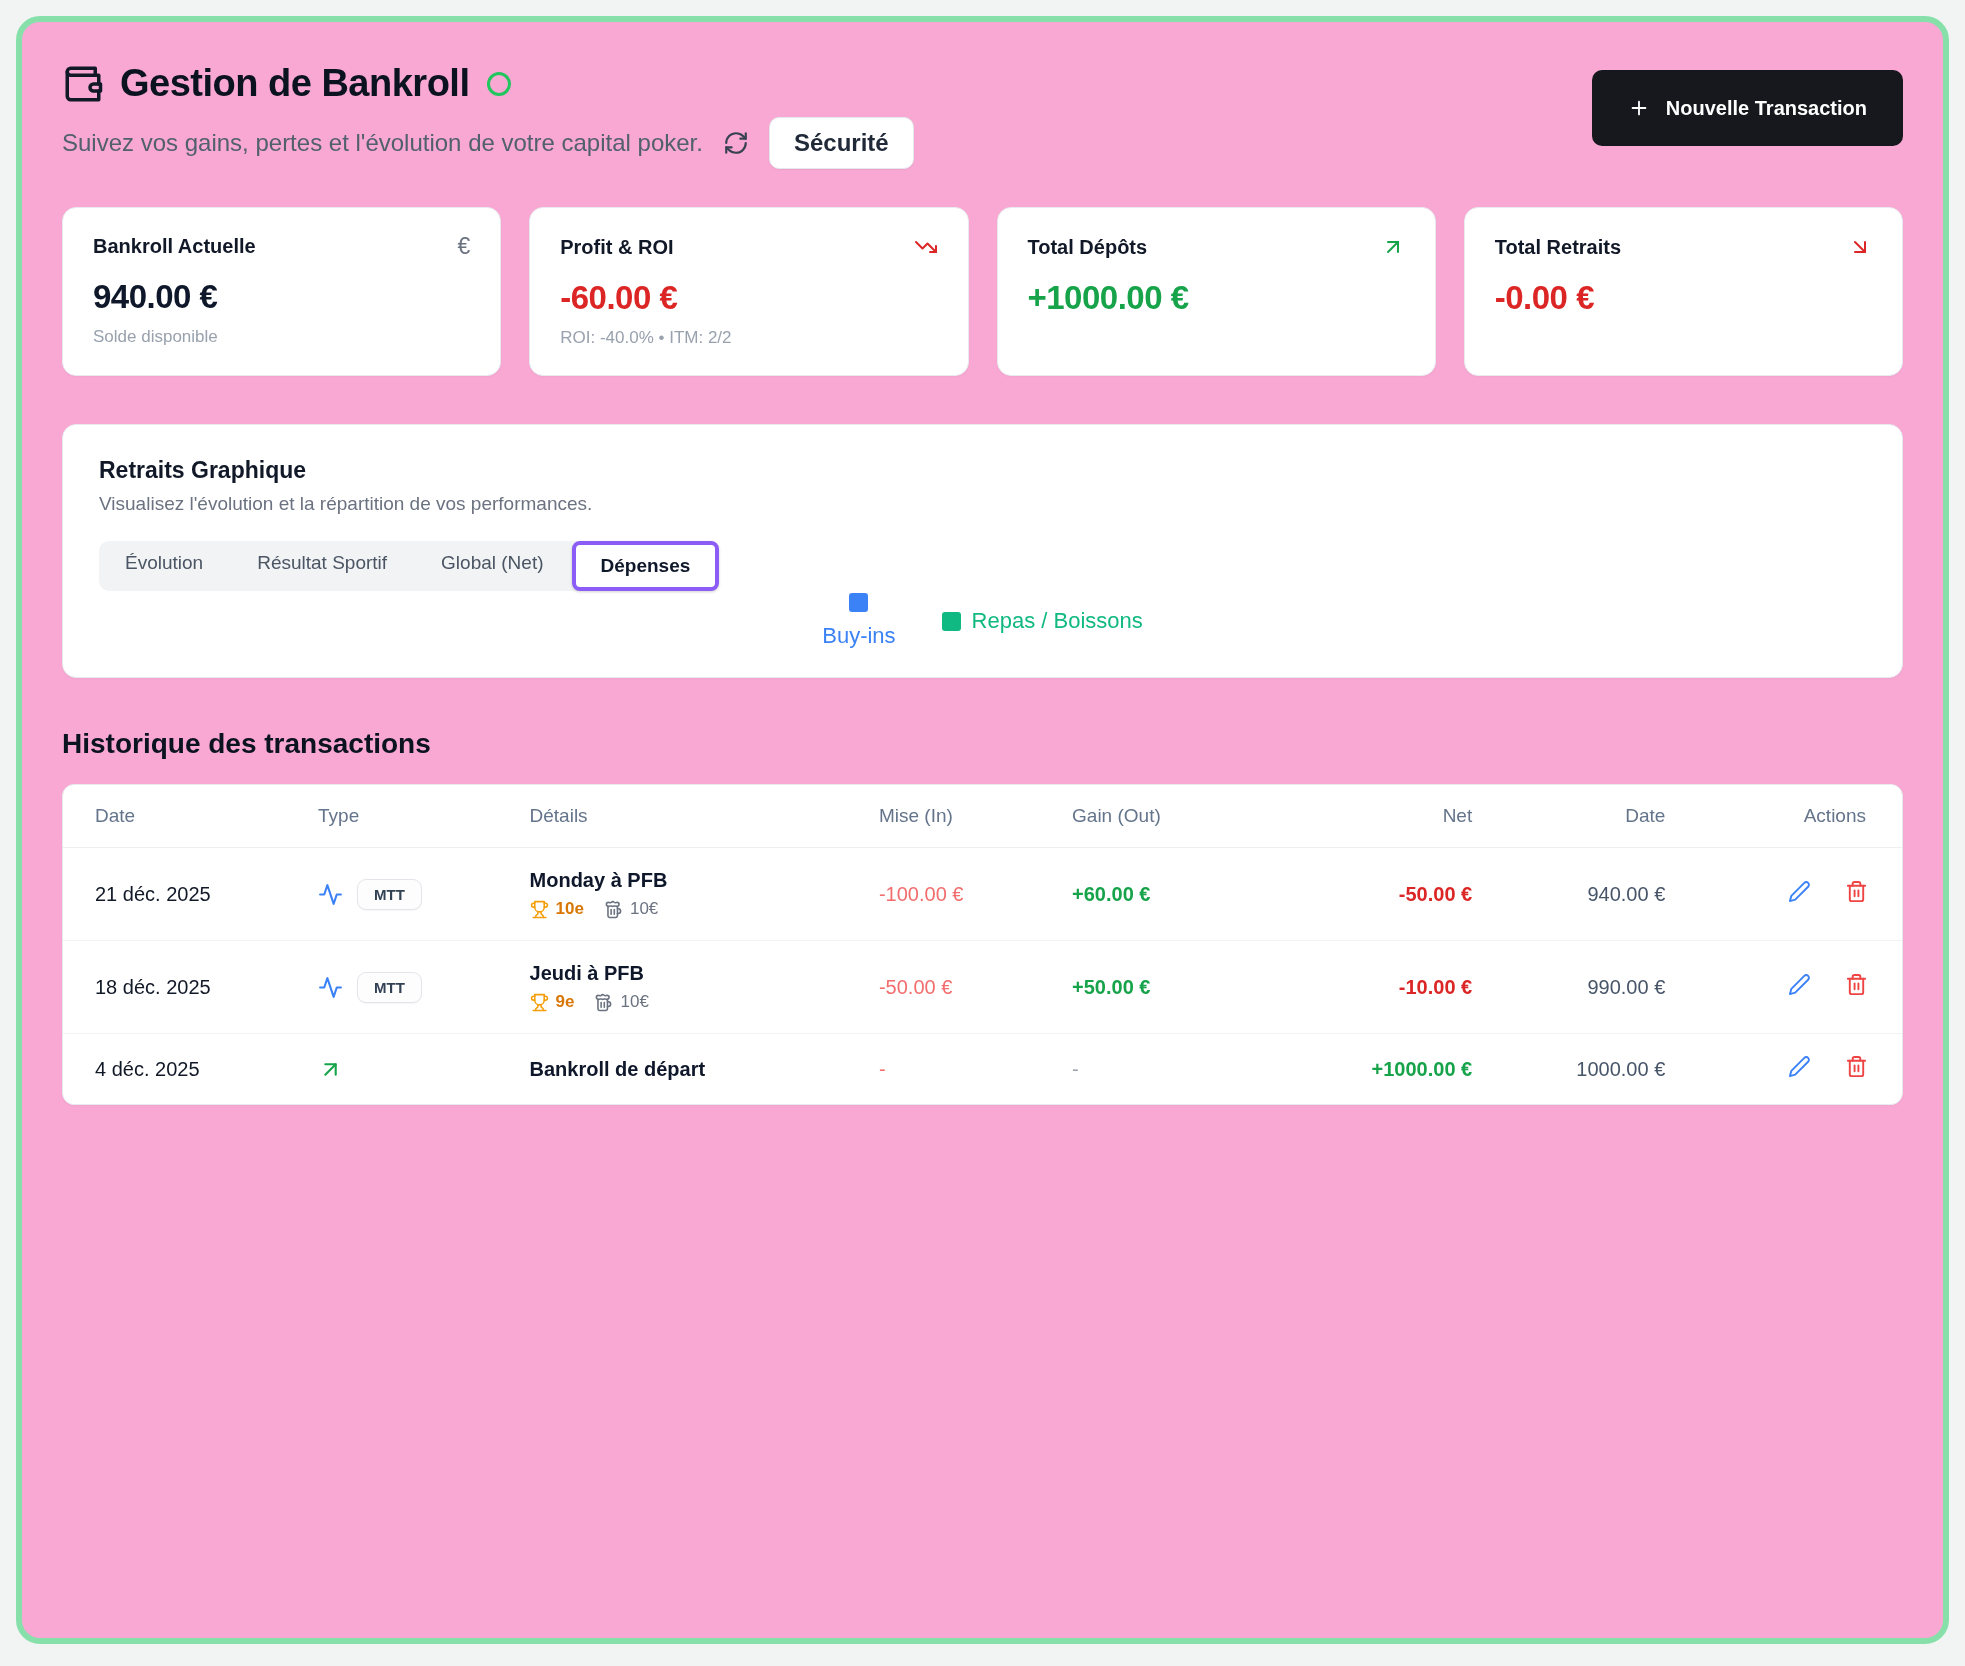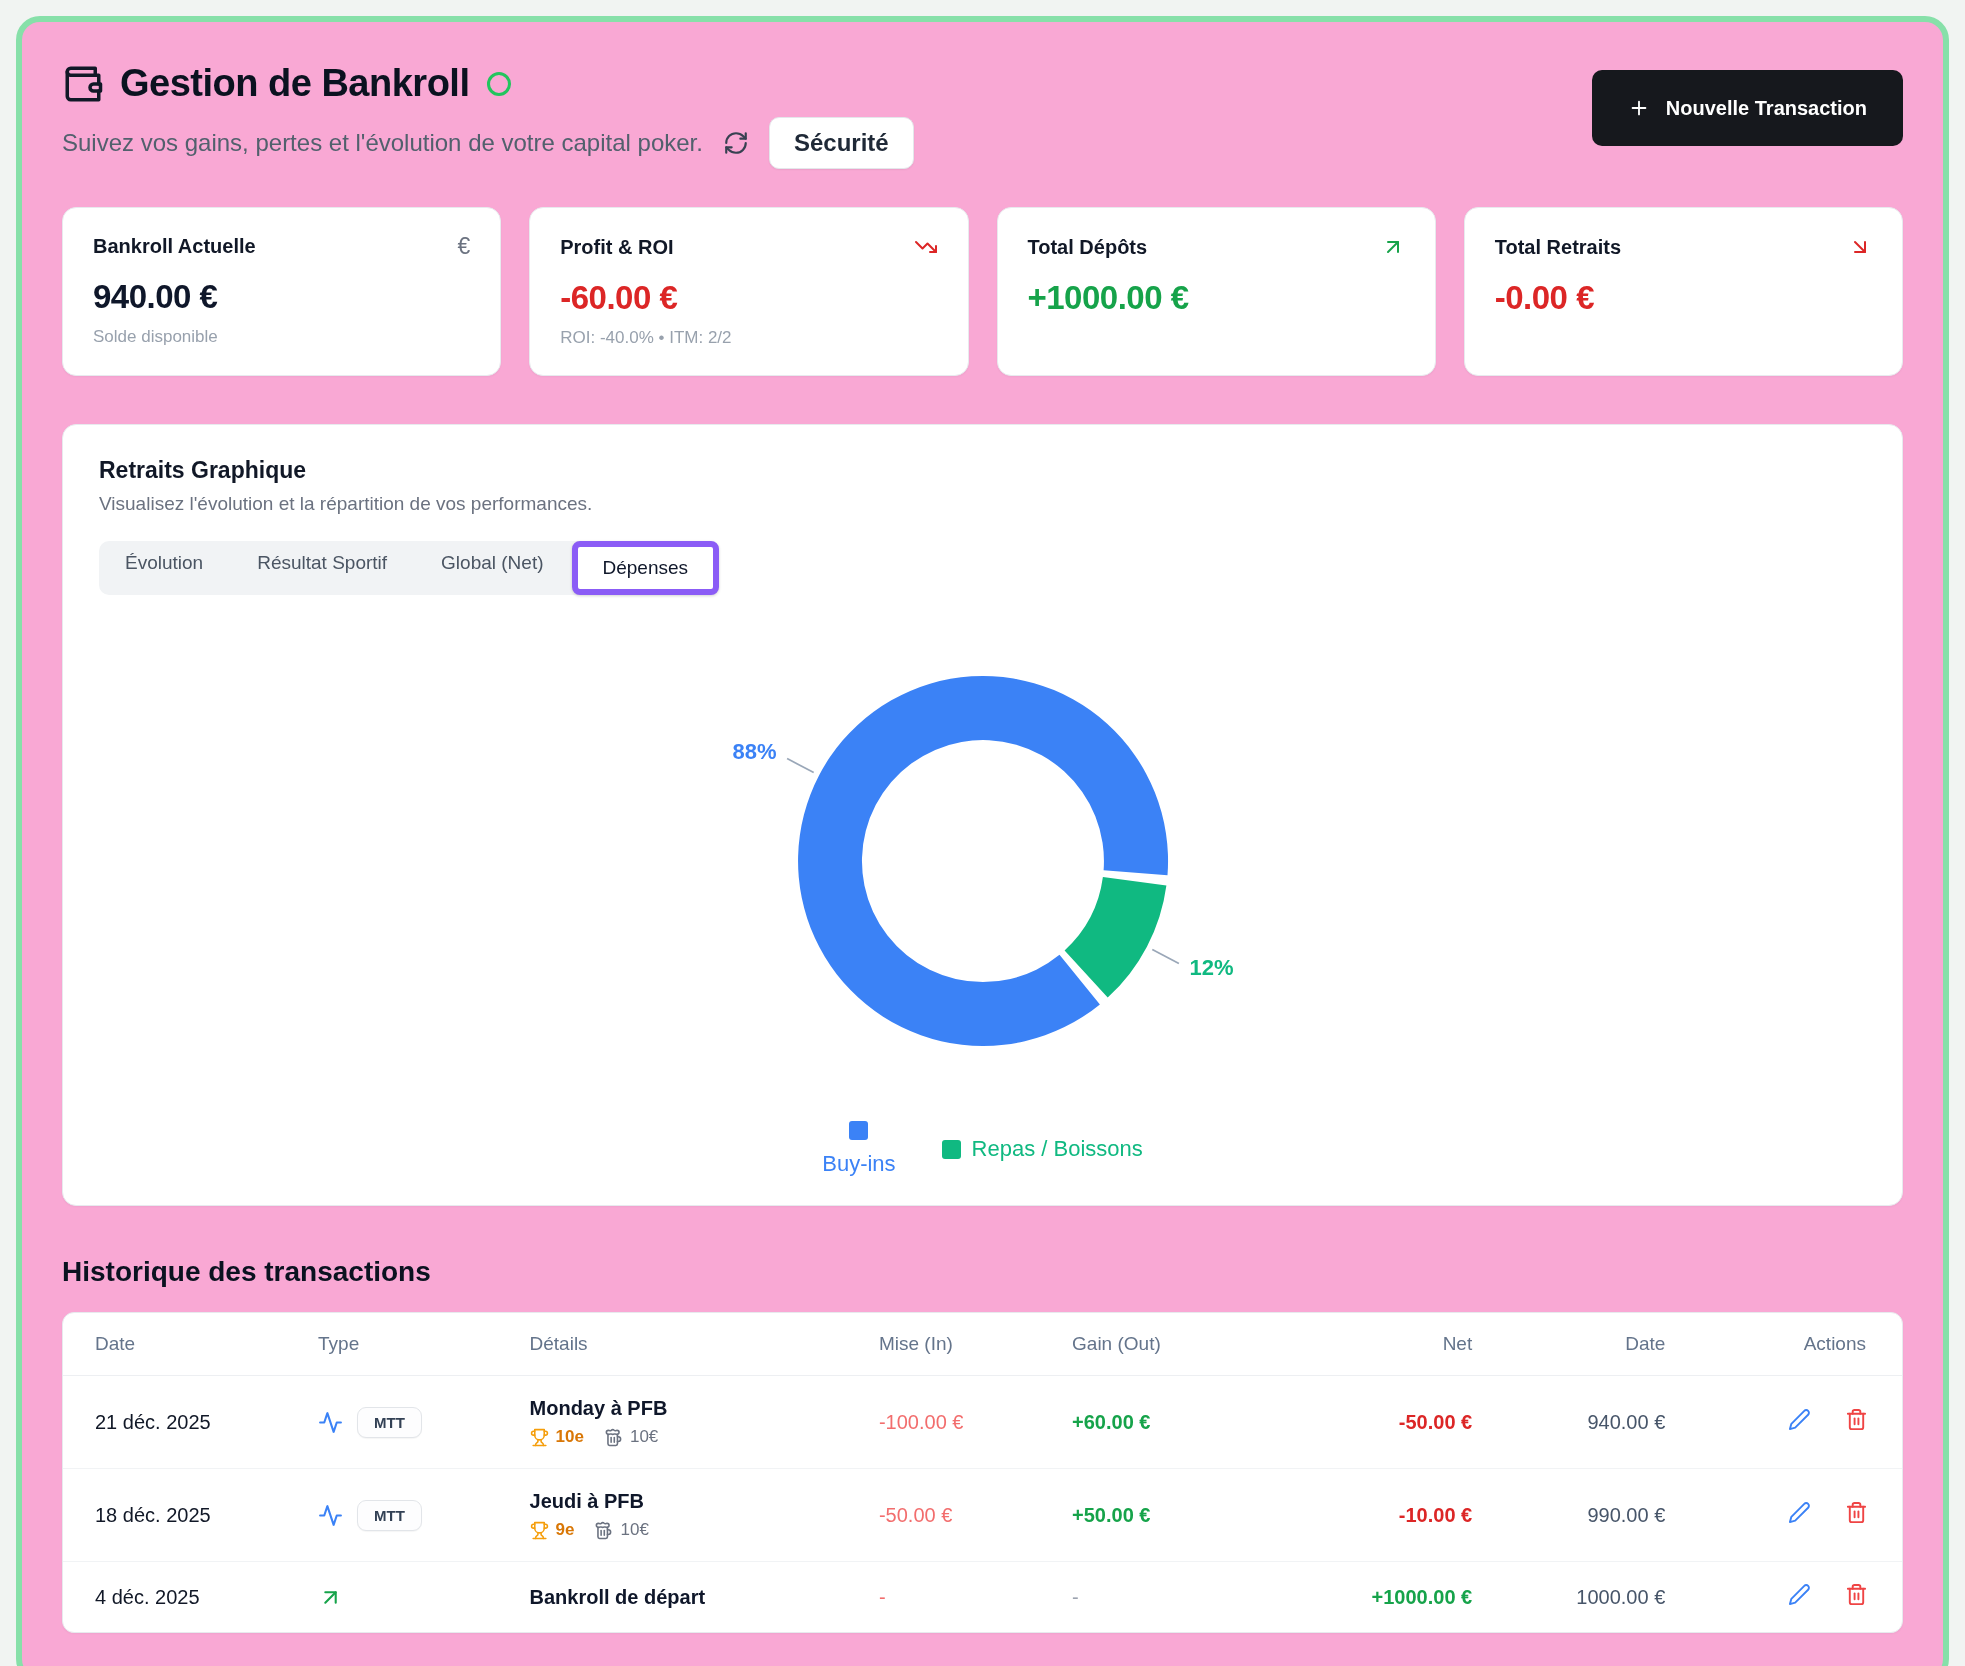--- a/index.html
+++ b/index.html
@@ -32,21 +32,21 @@
   .stat-value.neg{color:#dc2626}
   .stat-value.pos{color:#16a34a}
   .stat-sub{font-size:17px;color:#98a1ad;margin-top:11px;min-height:20px}
 
   
   .chart-card{background:#fff;border:1px solid #e8eaee;border-radius:14px;margin-top:48px;padding:32px 36px 28px;box-shadow:0 1px 2px rgba(16,24,40,.04)}
   .chart-title{font-size:23px;font-weight:700;color:#111827}
   .chart-sub{font-size:19px;color:#6b7280;margin-top:9px}
   .tabs{display:inline-flex;background:#f1f3f5;border-radius:10px;margin-top:26px;gap:2px}
   .tab{font-size:19px;color:#4b5563;padding:11px 26px;border-radius:8px;cursor:pointer;white-space:nowrap}
-  .tab.active{background:#fff;font-weight:400;color:#0f172a;border:6px solid #8b5cf6;box-shadow:0 1px 3px rgba(0,0,0,.18);padding:10px 25px}
+  .tab.active{background:#fff;font-weight:700;color:#0f172a;border:4px solid #8b5cf6;box-shadow:0 1px 3px rgba(0,0,0,.18);padding:10px 25px}
   .chart-area{display:flex;justify-content:center;margin-top:4px}
   .legend{display:flex;justify-content:center;align-items:center;gap:46px;margin-top:2px}
   .legend-item{display:flex;align-items:center;gap:11px;font-size:22px;font-weight:400}
   .legend-swatch{width:19px;height:19px;border-radius:3px;display:inline-block}
 
   
   .tx-heading{font-size:28px;font-weight:700;margin-top:50px;color:#0b1220}
   .tx-card{background:#fff;border:1px solid #e8eaee;border-radius:12px;margin-top:24px;overflow:hidden;box-shadow:0 1px 2px rgba(16,24,40,.04)}
   table{width:100%;border-collapse:collapse}
   thead th{font-size:19px;color:#64748b;font-weight:500;text-align:left;padding:20px 16px;border-bottom:1px solid #edeff2;white-space:nowrap}
@@ -168,30 +168,20 @@
 
   <div class="chart-card">
     <div class="chart-title">Retraits Graphique</div>
     <div class="chart-sub">Visualisez l'évolution et la répartition de vos performances.</div>
     <div class="tabs">
       <div class="tab">Évolution</div>
       <div class="tab">Résultat Sportif</div>
       <div class="tab">Global (Net)</div>
       <div class="tab active">Dépenses</div>
     </div>
-    <div class="chart-area">
-      <svg id="donut-svg" width="1240" height="520" viewBox="0 0 1240 520">
-          <path d="M 736.9 405.4 A 185 185 0 1 1 804.5 276.2 L 740.6 271.3 A 121 121 0 1 0 696.5 355.8 Z" fill="#3b82f6"></path>
-          <line x1="450.7" y1="173.5" x2="424.1" y2="159.6" stroke="#9aa7b8" stroke-width="1.7"></line>
-          <text x="413.5" y="154.1" fill="#3b82f6" font-size="22" font-weight="600" text-anchor="end" dominant-baseline="middle">88%</text>
-          <path d="M 803.4 286.5 A 185 185 0 0 1 744.7 398.6 L 701.6 351.4 A 121 121 0 0 0 739.9 278.0 Z" fill="#10b981"></path>
-          <line x1="789.3" y1="350.5" x2="815.9" y2="364.4" stroke="#9aa7b8" stroke-width="1.7"></line>
-          <text x="826.5" y="369.9" fill="#10b981" font-size="22" font-weight="600" text-anchor="start" dominant-baseline="middle">12%</text>
-        </svg>
-    </div>
     <div class="legend">
       <div class="legend-item" style="color: rgb(59, 130, 246); flex-direction: column;">
         <span class="legend-swatch" style="background: rgb(59, 130, 246);"></span>
         <span>Buy-ins</span>
       </div>
       <div class="legend-item" style="color: rgb(16, 185, 129);">
         <span class="legend-swatch" style="background: rgb(16, 185, 129);"></span>
         <span>Repas / Boissons</span>
       </div>
     </div>

